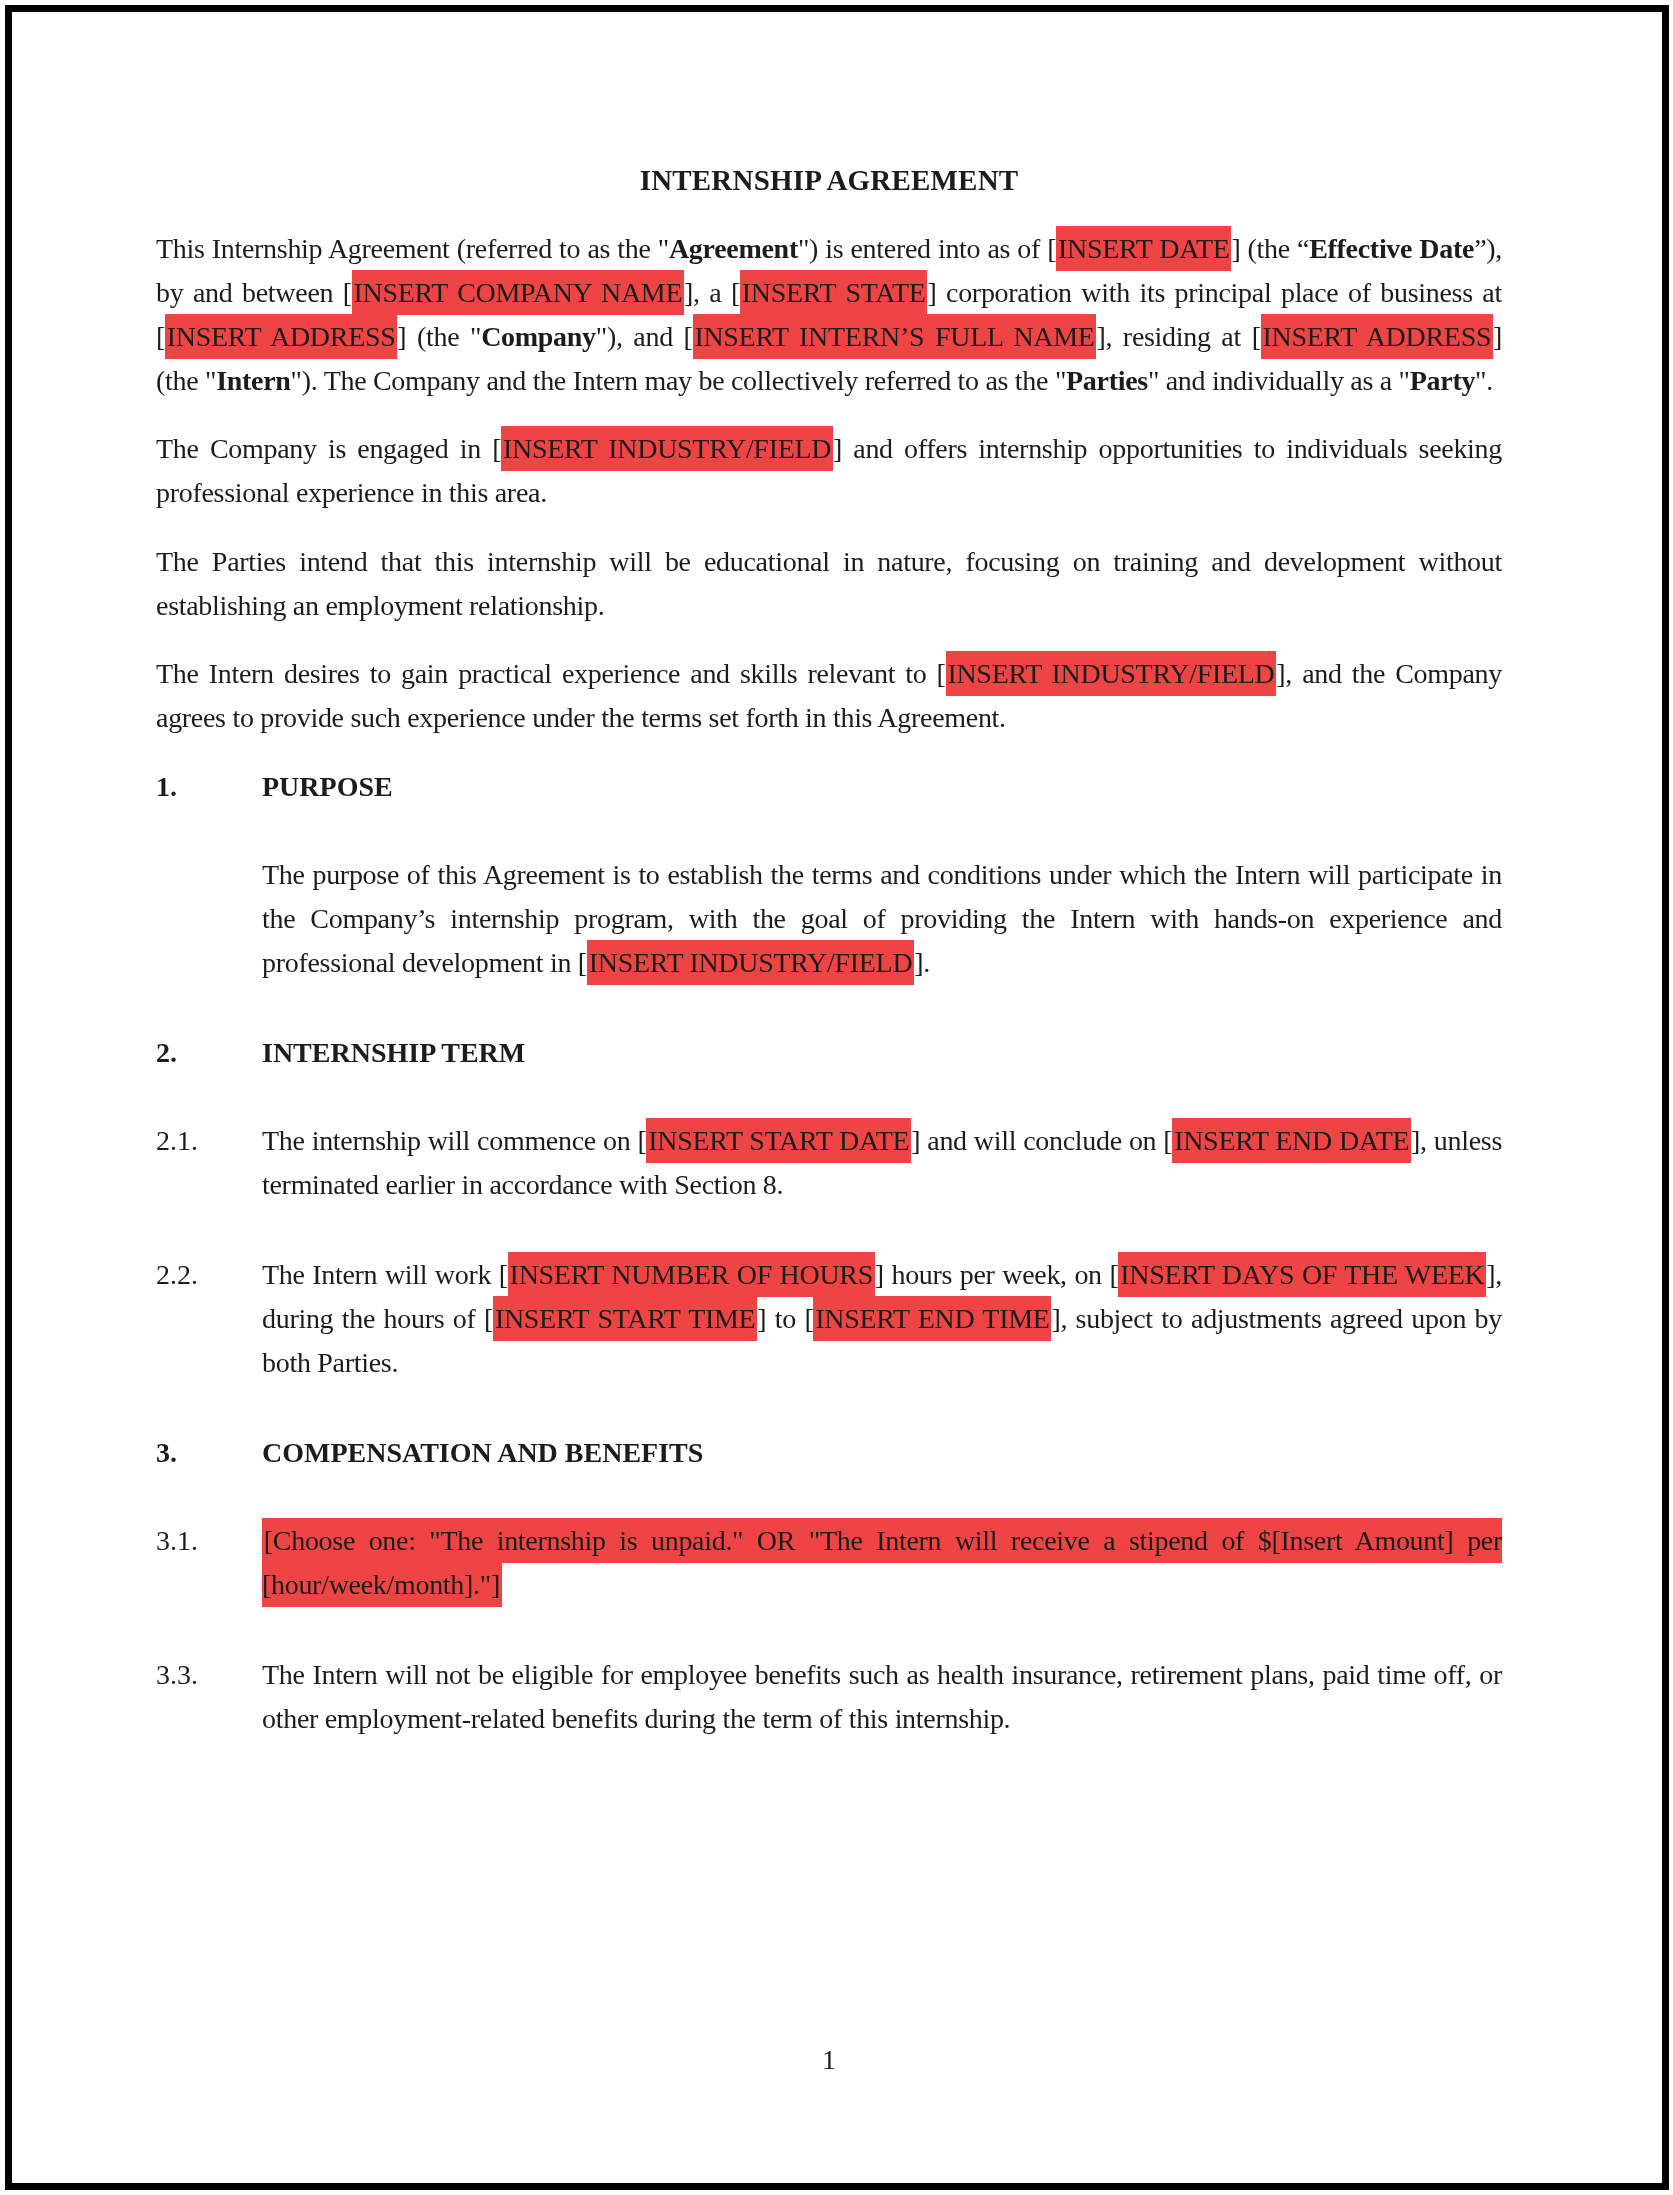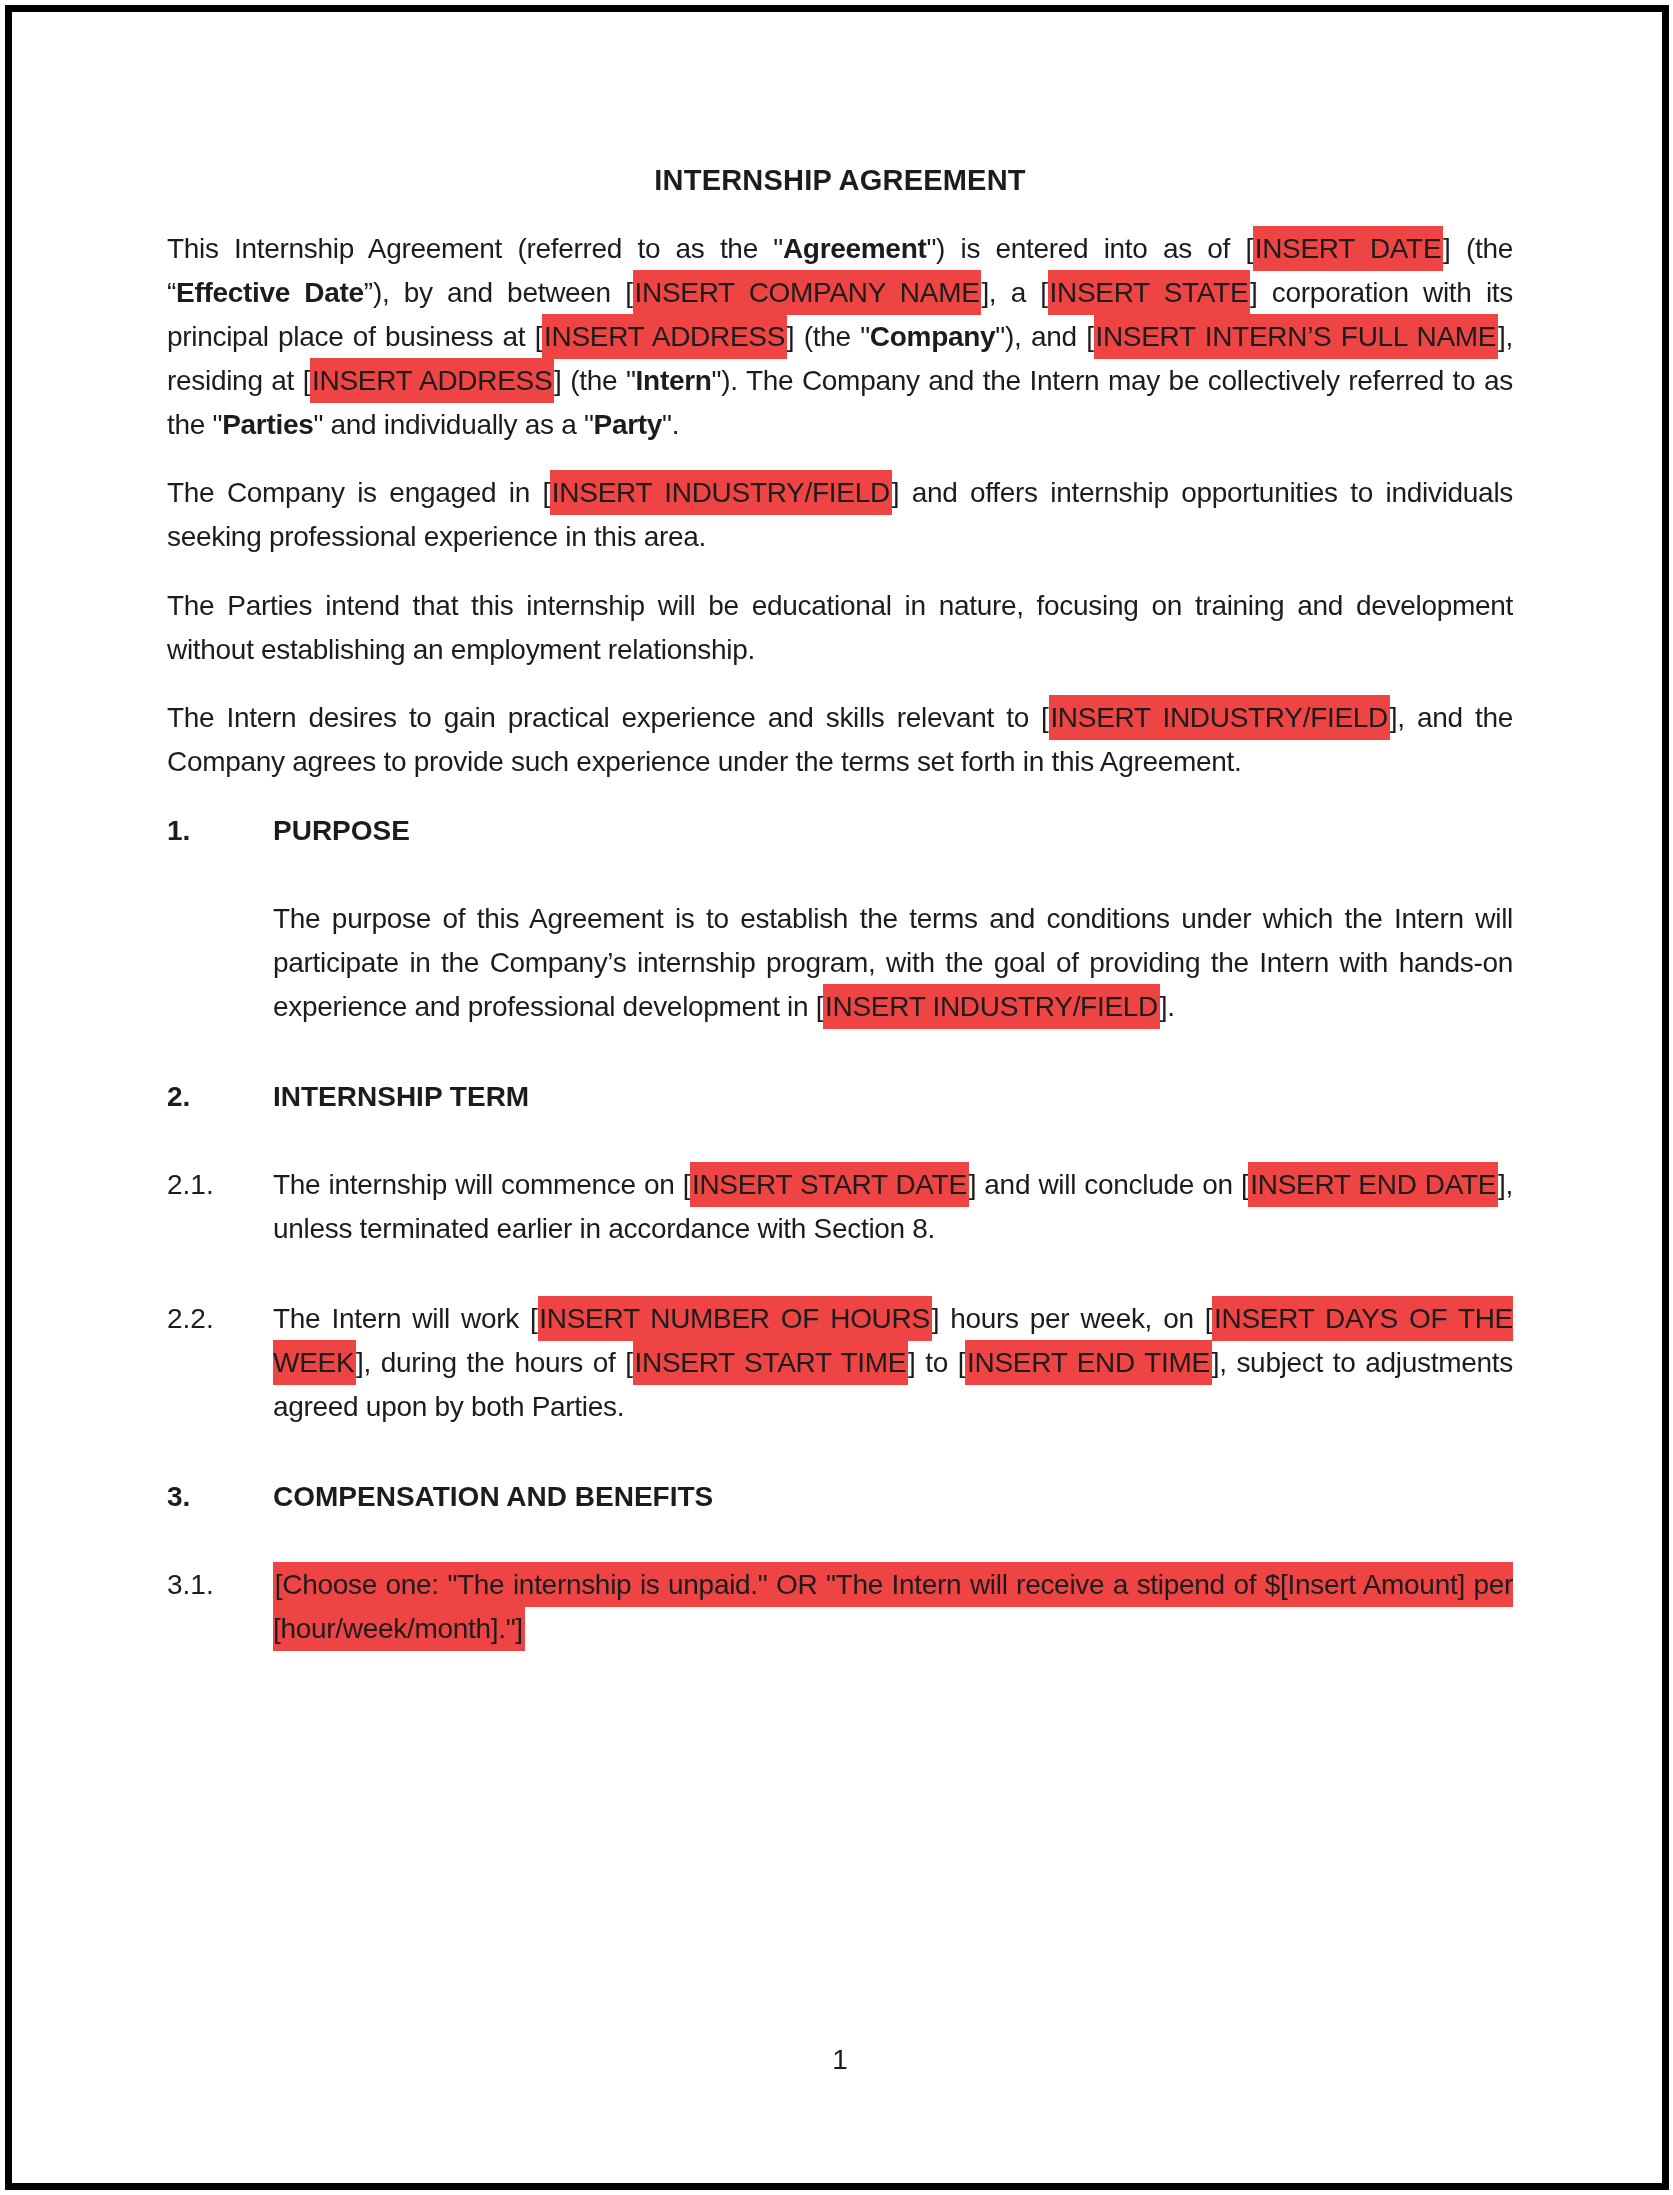--- a/index.html
+++ b/index.html
@@ -5,21 +5,21 @@
   html, body { margin: 0; padding: 0; background: #ffffff; }
   body {
     width: 1674px; height: 2195px; position: relative; overflow: hidden;
     font-family: "Liberation Sans", sans-serif;
     color: #1c1c1c;
   }
   .frame {
     position: absolute; top: 5.3px; left: 5.3px; right: 5.3px; bottom: 5.3px;
     border: 7px solid #000; pointer-events: none;
   }
-  .content { position: absolute; left: 167px; top: 0; width: 1346px; }
+  .content { position: absolute; left: 156px; top: 0; width: 1346px; font-family: Liberation Serif, serif; }
   .doc-title {
     margin: 158px 0 24.6px 0; text-align: center;
     font-weight: bold; font-size: 29px; line-height: 44px; letter-spacing: 0.2px;
   }
   .para {
     margin: 0 0 24.6px 0; font-size: 28px; line-height: 44px;
     text-align: justify; letter-spacing: -0.3px;
   }
   .item { display: flex; margin: 0 0 46px 0; font-size: 28px; line-height: 44px; }
   .item .num { width: 106px; flex: 0 0 106px; }
@@ -73,17 +73,21 @@
       </section>
       <section>
         <div class="item heading">
           <div class="num">3.</div>
           <div class="body">COMPENSATION AND BENEFITS</div>
         </div>
         <div class="item">
           <div class="num">3.1.</div>
           <div class="body"><span class="hl">[Choose one: "The internship is unpaid." OR "The Intern will receive a stipend of $[Insert Amount] per [hour/week/month]."]</span></div>
         </div>
+        <div class="item">
+          <div class="num">3.3.</div>
+          <div class="body"><span>The Intern will not be eligible for employee benefits such as health insurance, retirement plans, paid time off, or other employment-related benefits during the term of this internship.</span></div>
+        </div>
       </section>
     </div>
   <div class="page-number">1</div>
 </div>
 
 
 </body></html>

